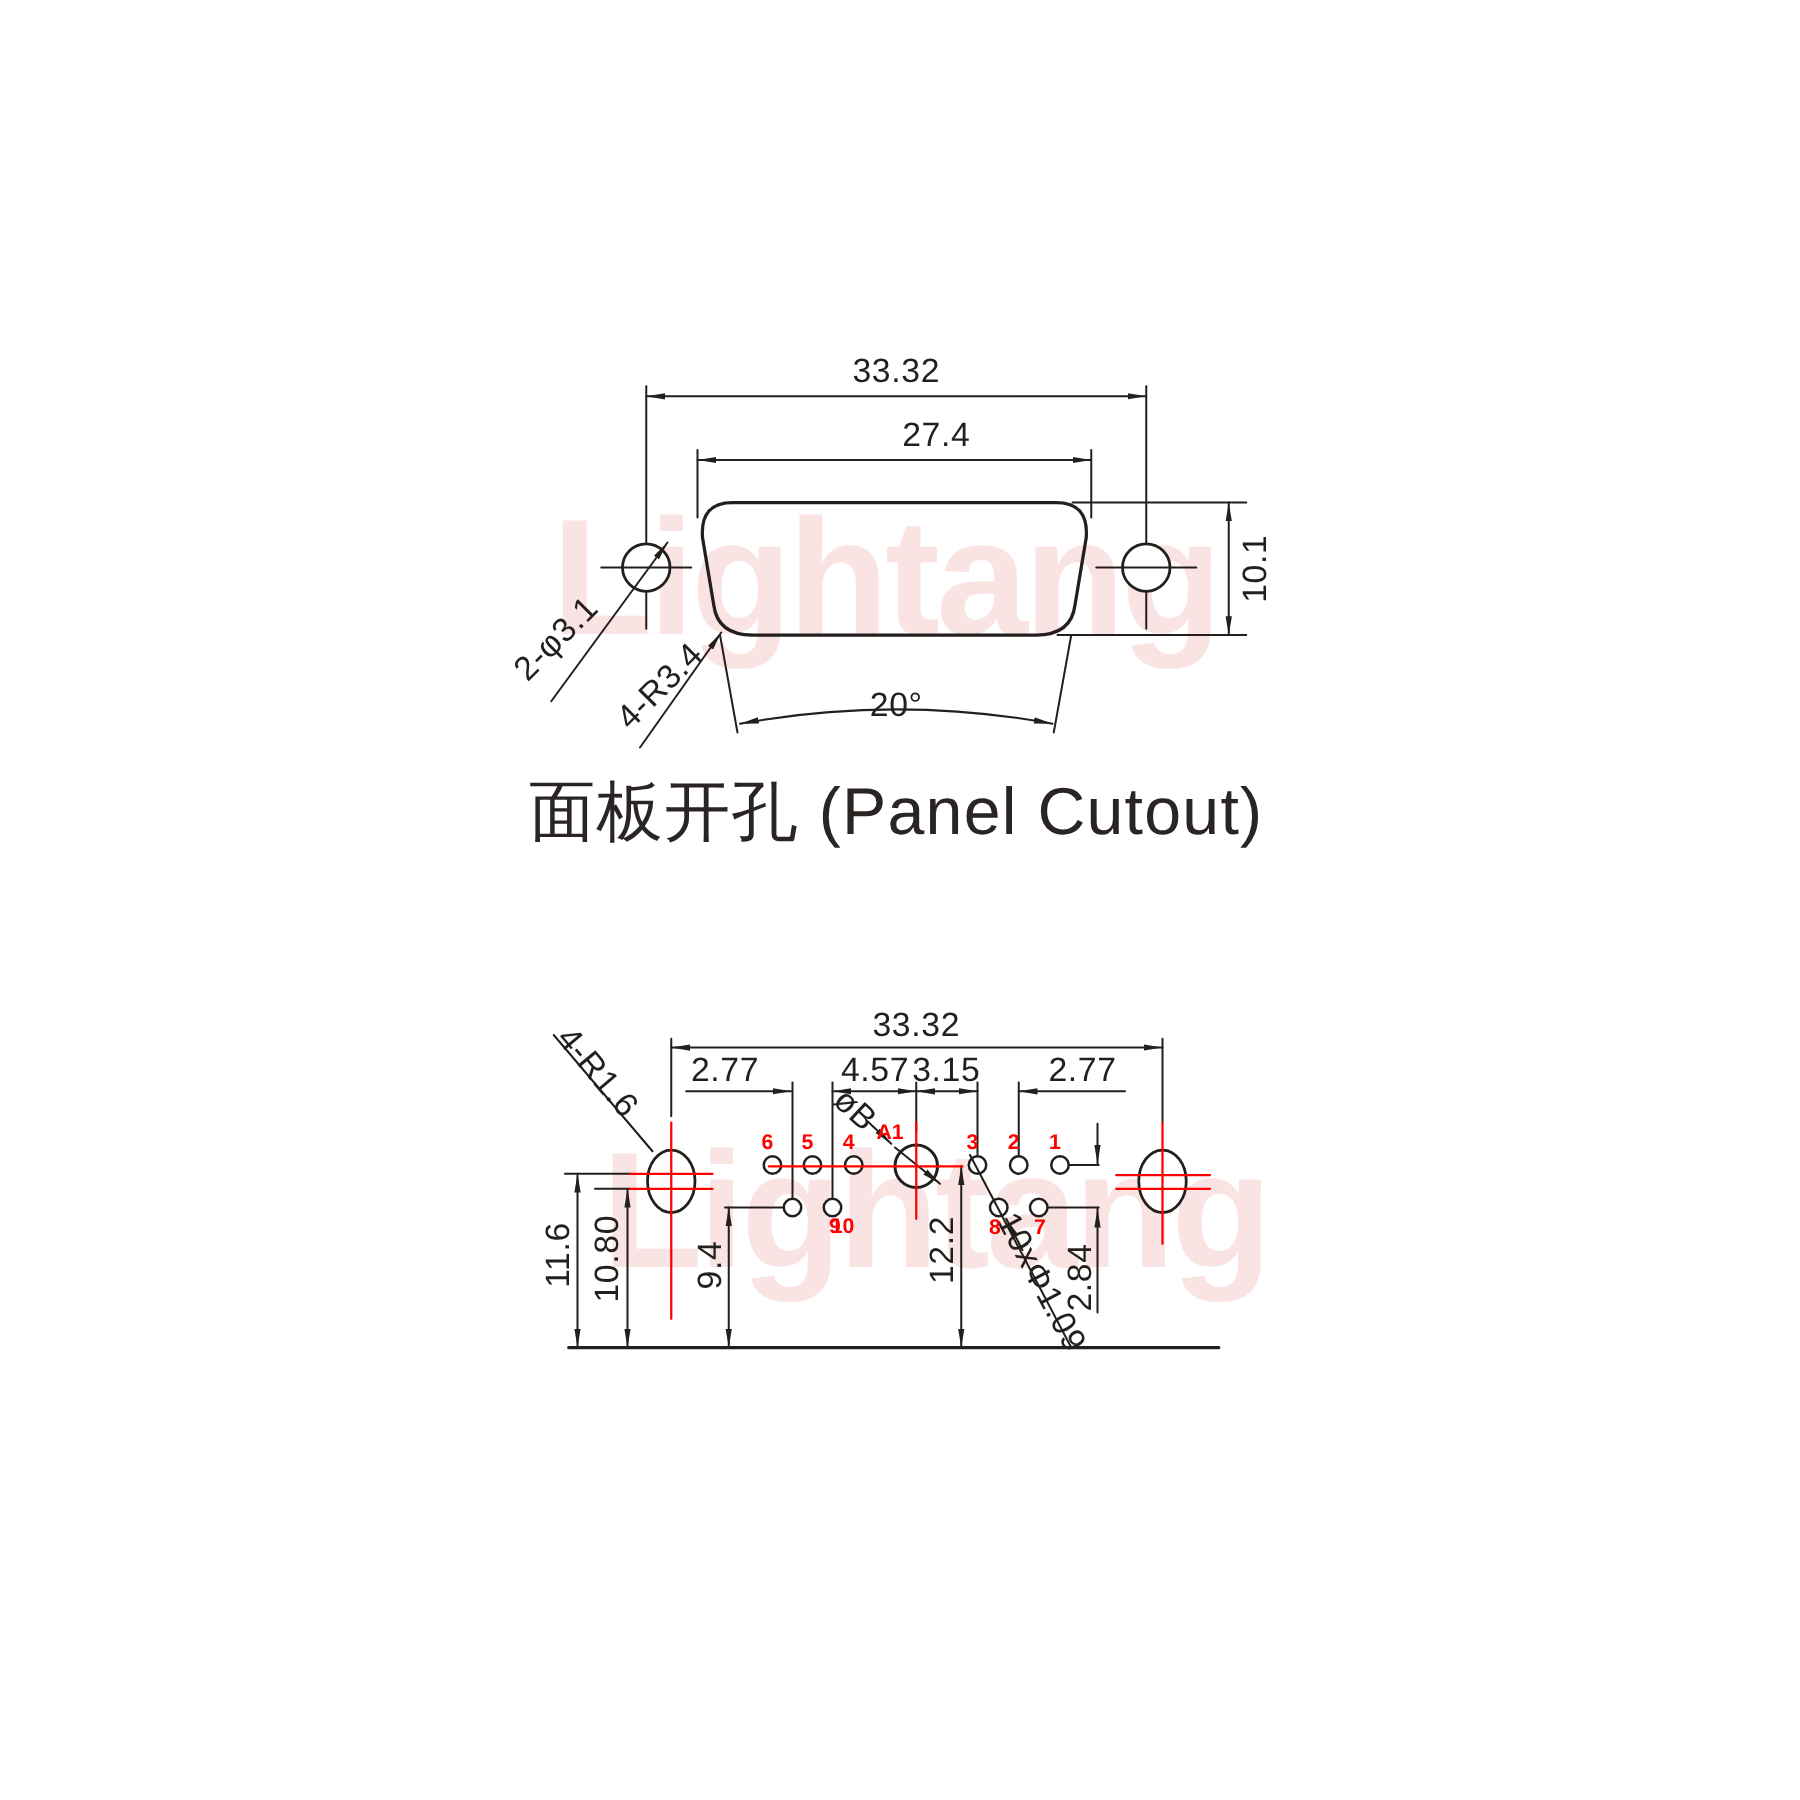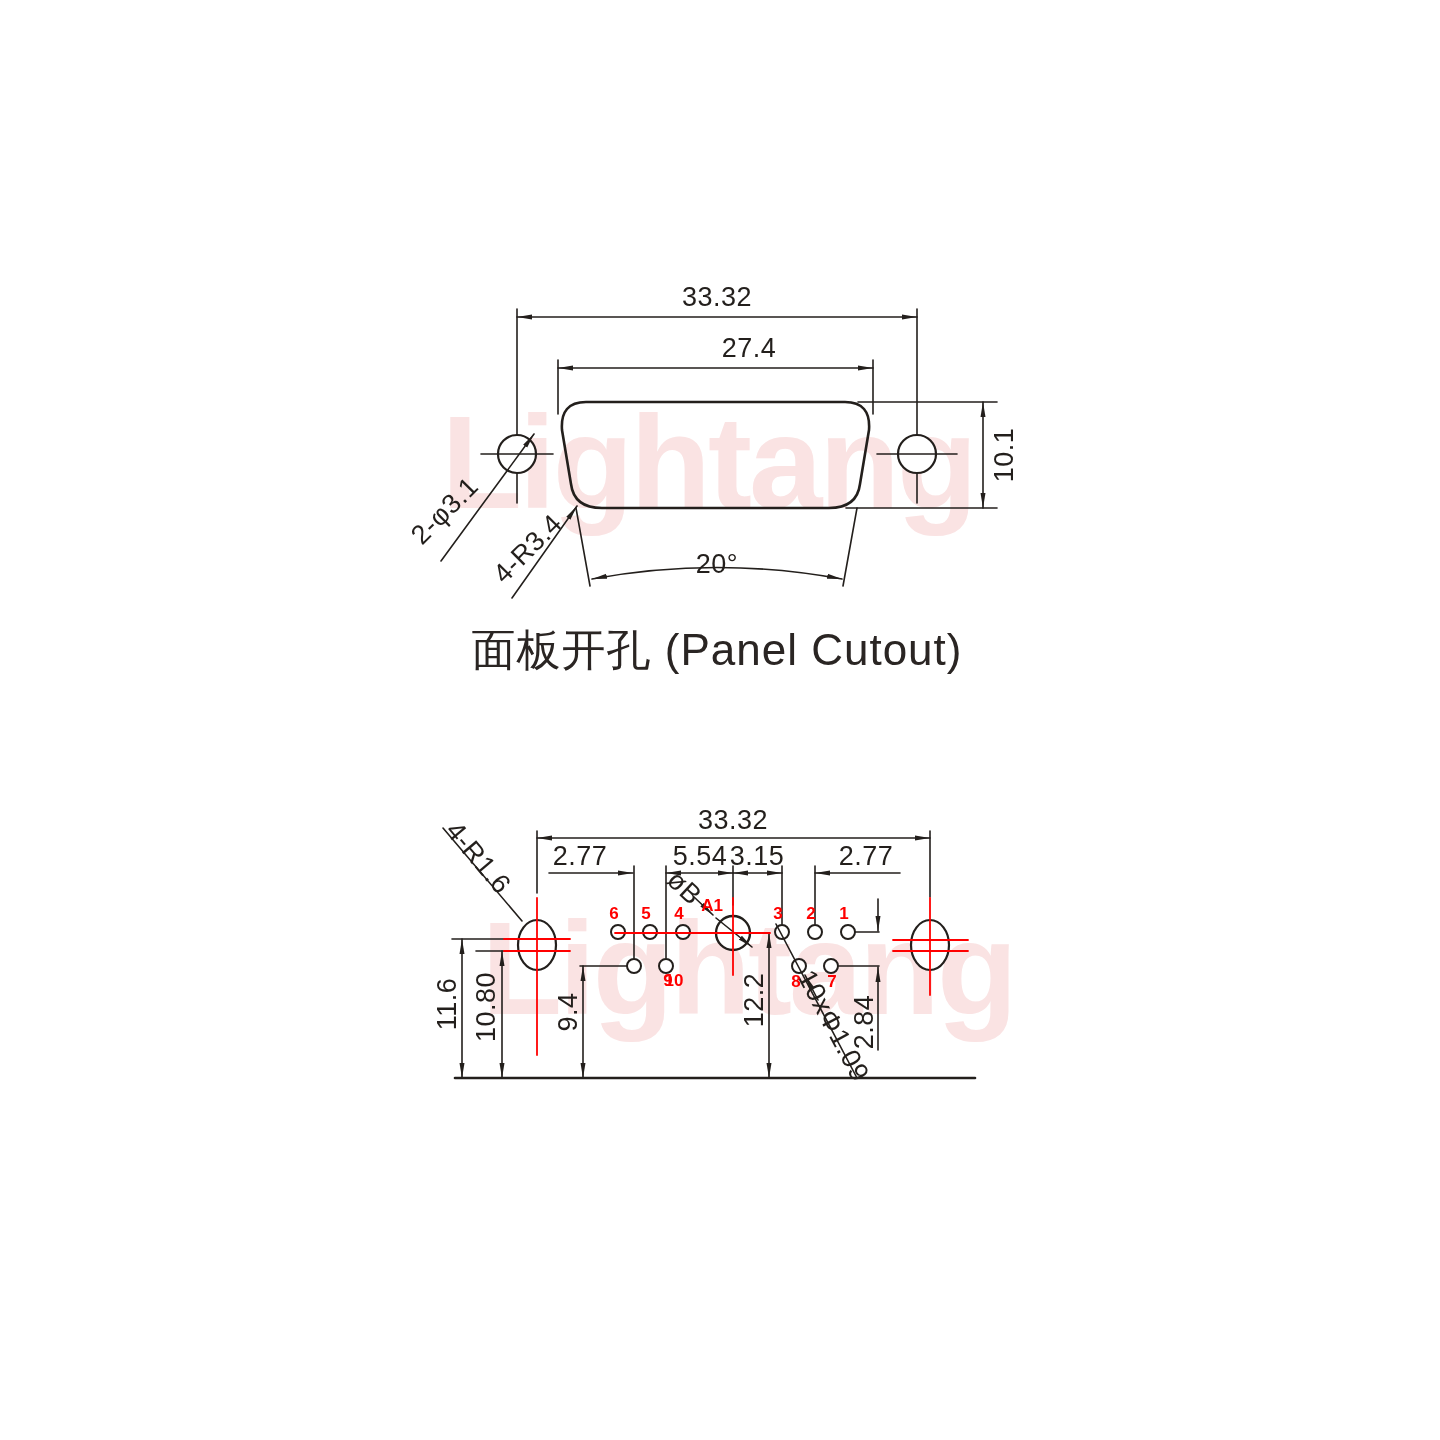--- a/index.html
+++ b/index.html
@@ -18,21 +18,21 @@
     font-size:27px;color:#231f1c;white-space:nowrap;z-index:3;letter-spacing:.5px;
   }
   .t.v{transform:translate(-50%,-50%) rotate(-90deg);}
   .t.dn45{transform:translate(-50%,-50%) rotate(-45deg);}
   .t.d50{transform:translate(-50%,-50%) rotate(50deg);}
   .t.d43{transform:translate(-50%,-50%) rotate(43deg);}
   .t.d62{transform:translate(-50%,-50%) rotate(62deg);}
   .t.red{color:#ff0000;font-size:17px;font-weight:700;letter-spacing:0;}
   .title{
     position:absolute;transform:translate(-50%,-50%);
-    font-size:44px;color:#2a2523;font-weight:500;letter-spacing:1px;white-space:nowrap;z-index:3;
+    font-size:53px;color:#2a2523;font-weight:500;letter-spacing:1px;white-space:nowrap;z-index:3;
   }
   .ln{stroke:#231f1c;stroke-width:1.6;fill:none;stroke-linecap:round;}
   .thick{stroke-width:2.6;}
   .shape{stroke:#231f1c;stroke-width:2.6;fill:none;}
   .holefill{stroke:#231f1c;stroke-width:2.2;fill:#ffffff;}
   .pin{stroke:#231f1c;stroke-width:2;fill:#ffffff;}
   .rl{stroke:#ff0000;stroke-width:1.8;fill:none;stroke-linecap:round;}
 </style>
 </head>
 <body>
@@ -179,21 +179,21 @@
   <div class="t" style="left:717px;top:297px;">33.32</div>
   <div class="t" style="left:749px;top:348px;">27.4</div>
   <div class="t v" style="left:1004px;top:455px;">10.1</div>
   <div class="t dn45" style="left:445px;top:511px;">2-φ3.1</div>
   <div class="t dn45" style="left:528px;top:549px;">4-R3.4</div>
   <div class="t" style="left:717px;top:548px;margin-top:16px;">20°</div>
   <div class="title" style="left:717px;top:650px;">面板开孔 (Panel Cutout)</div>
 
   <div class="t" style="left:733px;top:820px;">33.32</div>
   <div class="t" style="left:580px;top:856px;">2.77</div>
-  <div class="t" style="left:700px;top:856px;">5.54</div>
+  <div class="t" style="left:700px;top:856px;">4.57</div>
   <div class="t" style="left:757px;top:856px;">3.15</div>
   <div class="t" style="left:866px;top:856px;">2.77</div>
   <div class="t d50" style="left:478px;top:858px;">4-R1.6</div>
   <div class="t d43" style="left:684px;top:888px;">øB</div>
   <div class="t v" style="left:447px;top:1004px;">11.6</div>
   <div class="t v" style="left:486px;top:1007px;">10.80</div>
   <div class="t v" style="left:568px;top:1012px;">9.4</div>
   <div class="t v" style="left:754px;top:1000px;">12.2</div>
   <div class="t v" style="left:864px;top:1022px;">2.84</div>
   <div class="t d62" style="left:833px;top:1026px;">10xΦ1.09</div>

